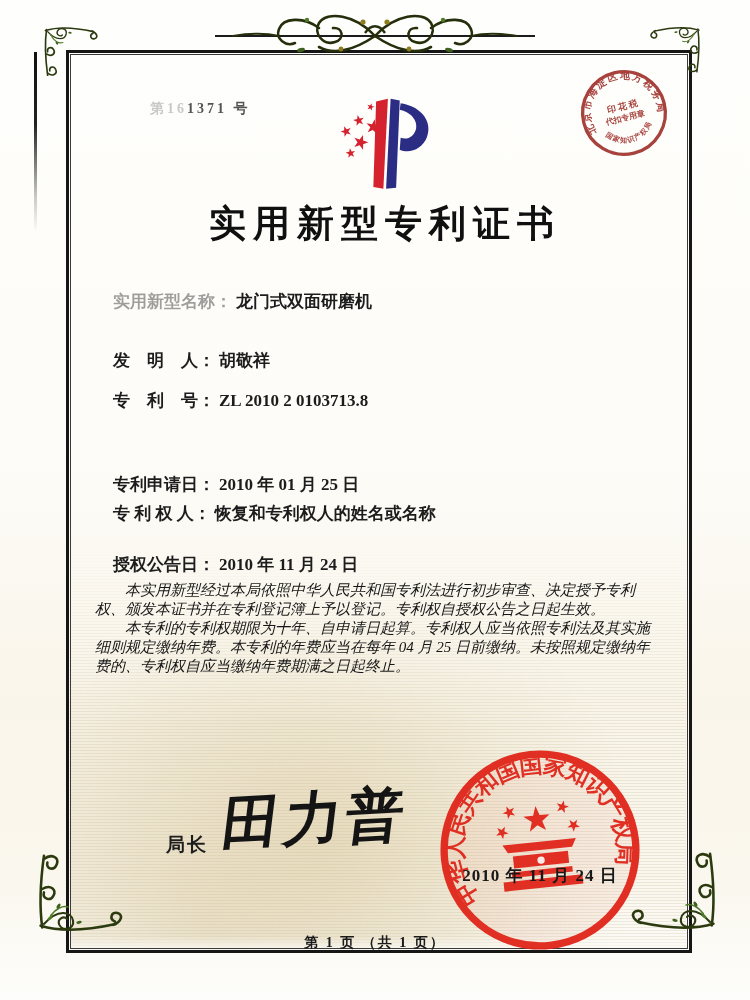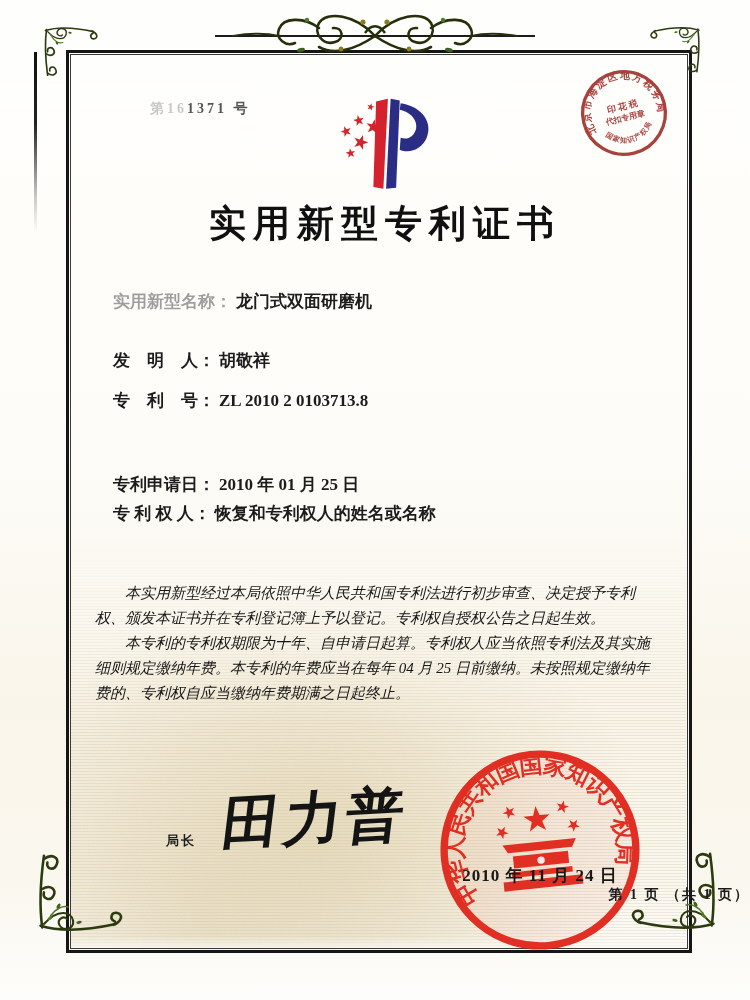--- a/index.html
+++ b/index.html
@@ -43,37 +43,37 @@
     position:absolute;left:0;right:0;top:199px;text-align:center;
     font-size:37px;font-weight:bold;letter-spacing:7px;color:#101010;padding-left:20px;
   }
   .field-row{position:absolute;left:113px;font-size:17px;font-weight:bold;color:#1c1c1c;white-space:nowrap;}
   .field-row .lbl{margin-right:4px;}
   .field-row.faded-label .lbl{opacity:.42;}
   .row1{top:290px;} .row2{top:349px;} .row3{top:389px;}
   .row4{top:473px;} .row5{top:502px;} .row6{top:553px;}
   .body-text{
     position:absolute;left:95px;top:581px;width:562px;
-    font-size:15px;line-height:25px;font-style:italic;color:#161616;
+    font-size:15px;line-height:19px;font-style:italic;color:#161616;
   }
   .body-text p{margin:0;text-indent:2em;font-weight:500;}
-  .director{position:absolute;left:166px;top:832px;font-size:13px;font-weight:bold;letter-spacing:2px;}
+  .director{position:absolute;left:166px;top:832px;font-size:19px;font-weight:bold;letter-spacing:2px;}
   .signature{
     position:absolute;left:222px;top:780px;width:200px;
     font-size:58px;font-weight:bold;letter-spacing:4px;color:#141414;
     transform:rotate(-3deg) skewX(-10deg);white-space:nowrap;
   }
   .office-seal{position:absolute;left:434px;top:744px;width:212px;height:212px;transform:rotate(-6deg);opacity:.95;}
   .seal-date{
     position:absolute;left:438px;top:864px;width:204px;text-align:center;
     font-size:17px;font-weight:bold;letter-spacing:1px;color:#181818;
   }
   .tax-stamp{position:absolute;left:577px;top:66px;width:94px;height:94px;transform:rotate(-14deg);opacity:.88;}
   .footer{
-    position:absolute;left:0;right:0;top:886px;text-align:right;
+    position:absolute;left:0;right:0;top:934px;text-align:center;
     font-size:14px;font-weight:bold;letter-spacing:2px;color:#1a1a1a;
   }
   svg text{font-family:"Liberation Serif","DejaVu Serif",serif;}
 </style>
 </head>
 <body>
 
 <svg width="0" height="0" style="position:absolute" aria-hidden="true">
   <defs>
     <path id="star" d="M0,-10 L2.35,-3.24 L9.51,-3.09 L3.8,1.24 L5.88,8.09 L0,4 L-5.88,8.09 L-3.8,1.24 L-9.51,-3.09 L-2.35,-3.24 Z"></path>
@@ -158,20 +158,23 @@
     <span class="lbl">实用新型名称：</span><span class="val">龙门式双面研磨机</span>
   </div>
   <div class="field-row row3">
     <span class="lbl">专　利　号：</span><span class="val">ZL 2010 2 0103713.8</span>
   </div>
   <div class="field-row row4">
     <span class="lbl">专利申请日：</span><span class="val">2010 年 01 月 25 日</span>
   </div>
   <div class="field-row row5">
     <span class="lbl">专 利 权 人：</span><span class="val">恢复和专利权人的姓名或名称</span>
+  </div>
+  <div class="field-row row6">
+    <span class="lbl">授权公告日：</span><span class="val">2010 年 11 月 24 日</span>
   </div>
 
   <div class="body-text">
     <p>本实用新型经过本局依照中华人民共和国专利法进行初步审查、决定授予专利权、颁发本证书并在专利登记簿上予以登记。专利权自授权公告之日起生效。</p>
     <p>本专利的专利权期限为十年、自申请日起算。专利权人应当依照专利法及其实施细则规定缴纳年费。本专利的年费应当在每年 04 月 25 日前缴纳。未按照规定缴纳年费的、专利权自应当缴纳年费期满之日起终止。</p>
   </div>
 
   <div class="director">局长</div>
   <div class="signature">田力普</div>
 

